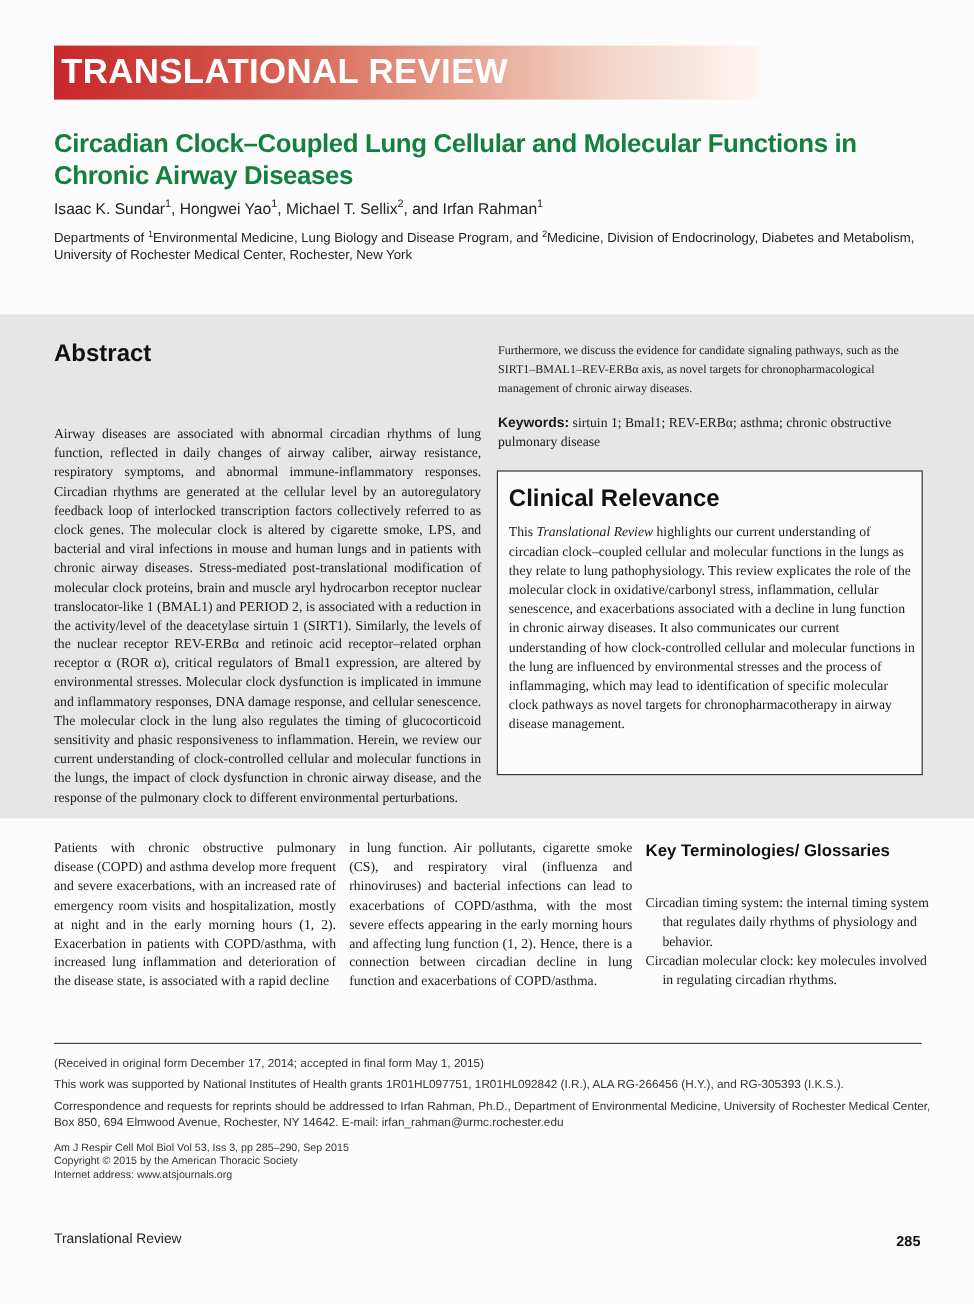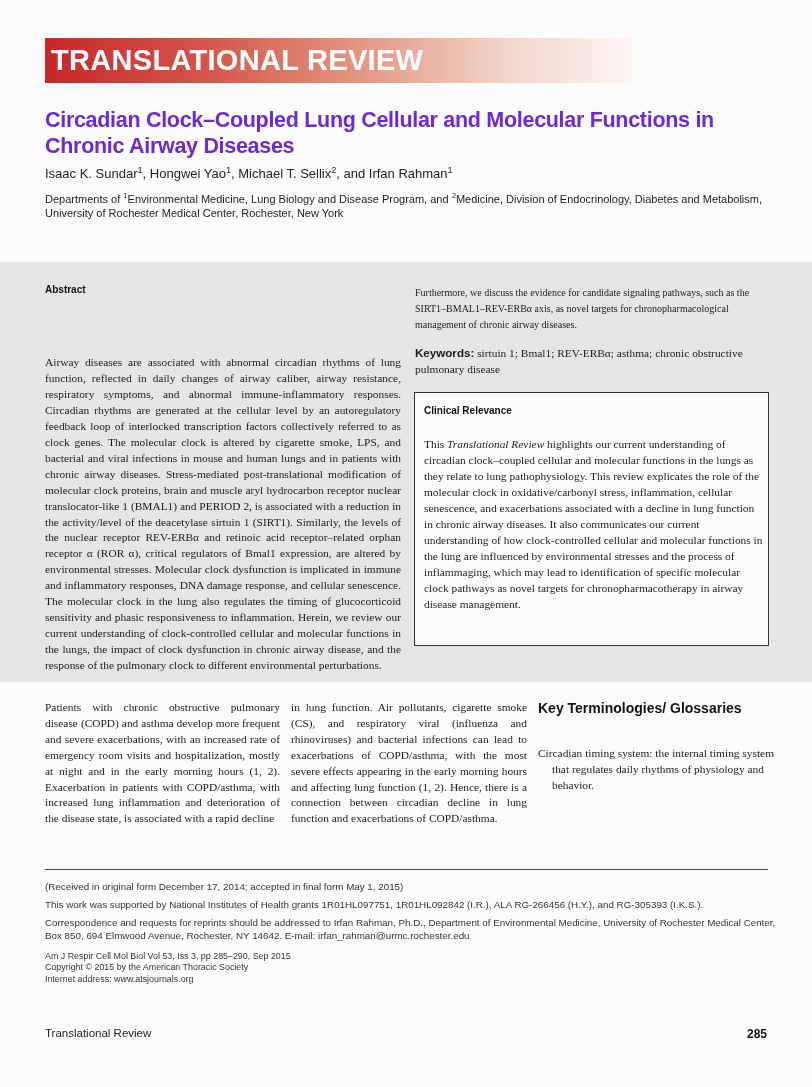--- a/index.html
+++ b/index.html
@@ -13,38 +13,38 @@
   .banner-text {
     position: absolute; left: 6px; top: 5px;
     font-family: "Liberation Sans", "DejaVu Sans", sans-serif;
     font-weight: bold; font-size: 29px; letter-spacing: 0.3px; color: #ffffff;
     line-height: 34px;
   }
 
   .title {
     position: absolute; left: 45px; top: 107px; width: 740px;
     font-family: "Liberation Sans", sans-serif; font-weight: bold;
-    font-size: 21.5px; line-height: 26px; color: #6d28d9; letter-spacing: -0.3px;
+    font-size: 21.5px; line-height: 26px; color: #15803d; letter-spacing: -0.3px;
   }
   .authors {
     position: absolute; left: 45px; top: 165px; width: 740px;
     font-family: "Liberation Sans", sans-serif; font-size: 13px; line-height: 17px; color: #222;
   }
   .affil {
     position: absolute; left: 45px; top: 192px; width: 740px;
     font-family: "Liberation Sans", sans-serif; font-size: 11px; line-height: 14px; color: #222;
   }
   sup { font-size: 0.7em; vertical-align: super; line-height: 0; }
 
   .abstract-panel {
     position: absolute; left: 0; top: 262px; width: 812px; height: 420px;
     background: #e6e6e6;
   }
   .h-section {
-    font-family: "Liberation Sans", sans-serif; font-weight: bold; font-size: 10px; color: #111;
+    font-family: "Liberation Sans", sans-serif; font-weight: bold; font-size: 20px; color: #111;
   }
   .abstract-head { position: absolute; left: 45px; top: 284px; }
   .abstract-body {
     position: absolute; left: 45px; top: 316px; width: 356px;
     font-family: "Liberation Serif", serif; font-size: 11.4px; line-height: 15.95px; color: #1a1a1a;
     text-align: justify;
     margin-top: 39px;
   }
   .abstract-cont {
     position: absolute; left: 415px; top: 285px; width: 356px;
@@ -130,20 +130,21 @@
   <h3 class="h-section clinical-head">Clinical Relevance</h3>
   <p class="clinical-body"><span>This </span><i>Translational Review</i><span> highlights our current understanding of circadian clock–coupled cellular and molecular functions in the lungs as they relate to lung pathophysiology. This review explicates the role of the molecular clock in oxidative/carbonyl stress, inflammation, cellular senescence, and exacerbations associated with a decline in lung function in chronic airway diseases. It also communicates our current understanding of how clock-controlled cellular and molecular functions in the lung are influenced by environmental stresses and the process of inflammaging, which may lead to identification of specific molecular clock pathways as novel targets for chronopharmacotherapy in airway disease management.</span></p>
 </div>
 
 <p class="body-col col1" style="text-align:justify">Patients with chronic obstructive pulmonary disease (COPD) and asthma develop more frequent and severe exacerbations, with an increased rate of emergency room visits and hospitalization, mostly at night and in the early morning hours (1, 2). Exacerbation in patients with COPD/asthma, with increased lung inflammation and deterioration of the disease state, is associated with a rapid decline</p>
 <p class="body-col col2" style="text-align:justify">in lung function. Air pollutants, cigarette smoke (CS), and respiratory viral (influenza and rhinoviruses) and bacterial infections can lead to exacerbations of COPD/asthma, with the most severe effects appearing in the early morning hours and affecting lung function (1, 2). Hence, there is a connection between circadian decline in lung function and exacerbations of COPD/asthma.</p>
 
 <h3 class="glossary-head">Key Terminologies/ Glossaries</h3>
 <div class="glossary">
   <p class="gloss-item">Circadian timing system: the internal timing system that regulates daily rhythms of physiology and behavior.</p>
+  <p class="gloss-item">Circadian molecular clock: key molecules involved in regulating circadian rhythms.</p>
 </div>
 
 <div class="divider"></div>
 
 <div class="notes">
   <p>(Received in original form December 17, 2014; accepted in final form May 1, 2015)</p>
   <p>This work was supported by National Institutes of Health grants 1R01HL097751, 1R01HL092842 (I.R.), ALA RG-266456 (H.Y.), and RG-305393 (I.K.S.).</p>
   <p>Correspondence and requests for reprints should be addressed to Irfan Rahman, Ph.D., Department of Environmental Medicine, University of Rochester Medical Center, Box 850, 694 Elmwood Avenue, Rochester, NY 14642. E-mail: irfan_rahman@urmc.rochester.edu</p>
 </div>
 

